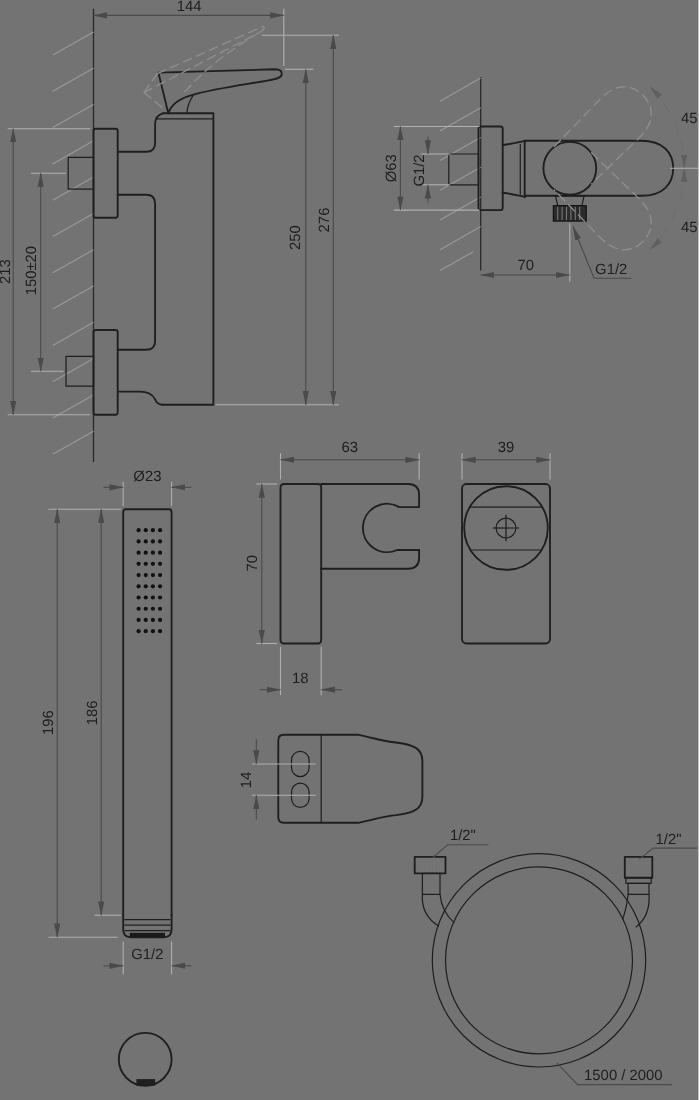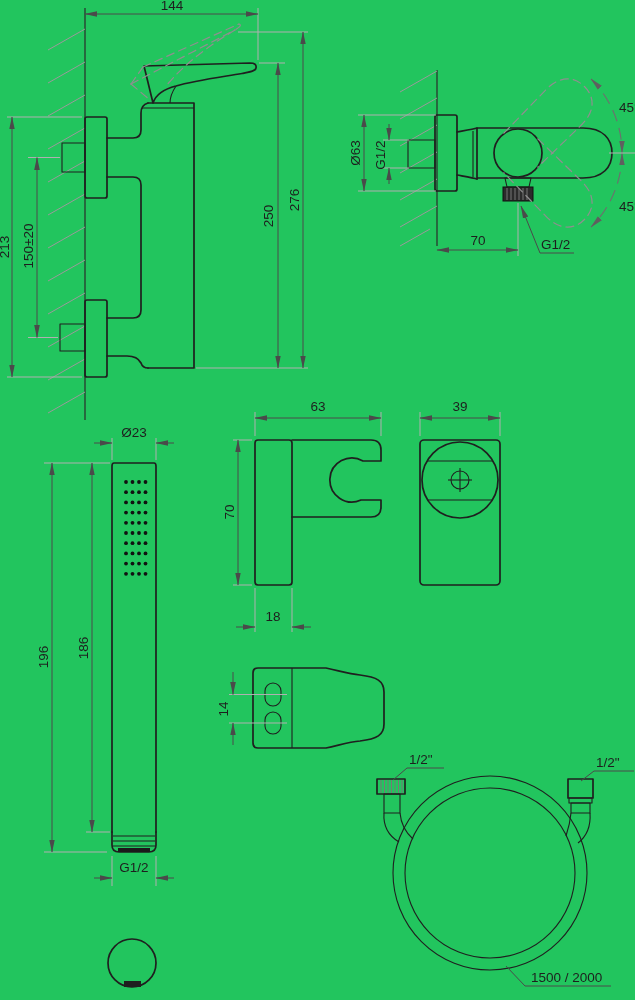--- a/index.html
+++ b/index.html
@@ -1,16 +1,16 @@
 <!DOCTYPE html>
 <html><head>
 <meta charset="utf-8">
 <style>
   html,body{margin:0;padding:0;background:#ffffff;}
-  .stage{width:635px;height:1000px;position:relative;background:#22c55e;overflow:hidden;}
+  .stage{width:635px;height:1000px;position:relative;background:#737373;overflow:hidden;}
   svg{display:block;}
   .obj{stroke:#1f1f1f;stroke-width:1.7;fill:none;stroke-linejoin:round;stroke-linecap:round;}
   .obj2{stroke:#1f1f1f;stroke-width:1.1;fill:none;stroke-linejoin:round;}
   .wall{stroke:#2a2a2a;stroke-width:1.2;fill:none;}
   .hatch{stroke:#9a9a9a;stroke-width:1;fill:none;}
   .ext{stroke:#b0b0b0;stroke-width:1;fill:none;}
   .dim{stroke:#4a4a4a;stroke-width:1;fill:none;}
   .dash{stroke:#8f8f8f;stroke-width:1.2;fill:none;stroke-dasharray:8 5;stroke-linecap:round;}
   .dash2{stroke:#6e6e6e;stroke-width:1.1;fill:none;stroke-dasharray:12 7;}
   .knurl{stroke:#777;stroke-width:1;fill:none;}

